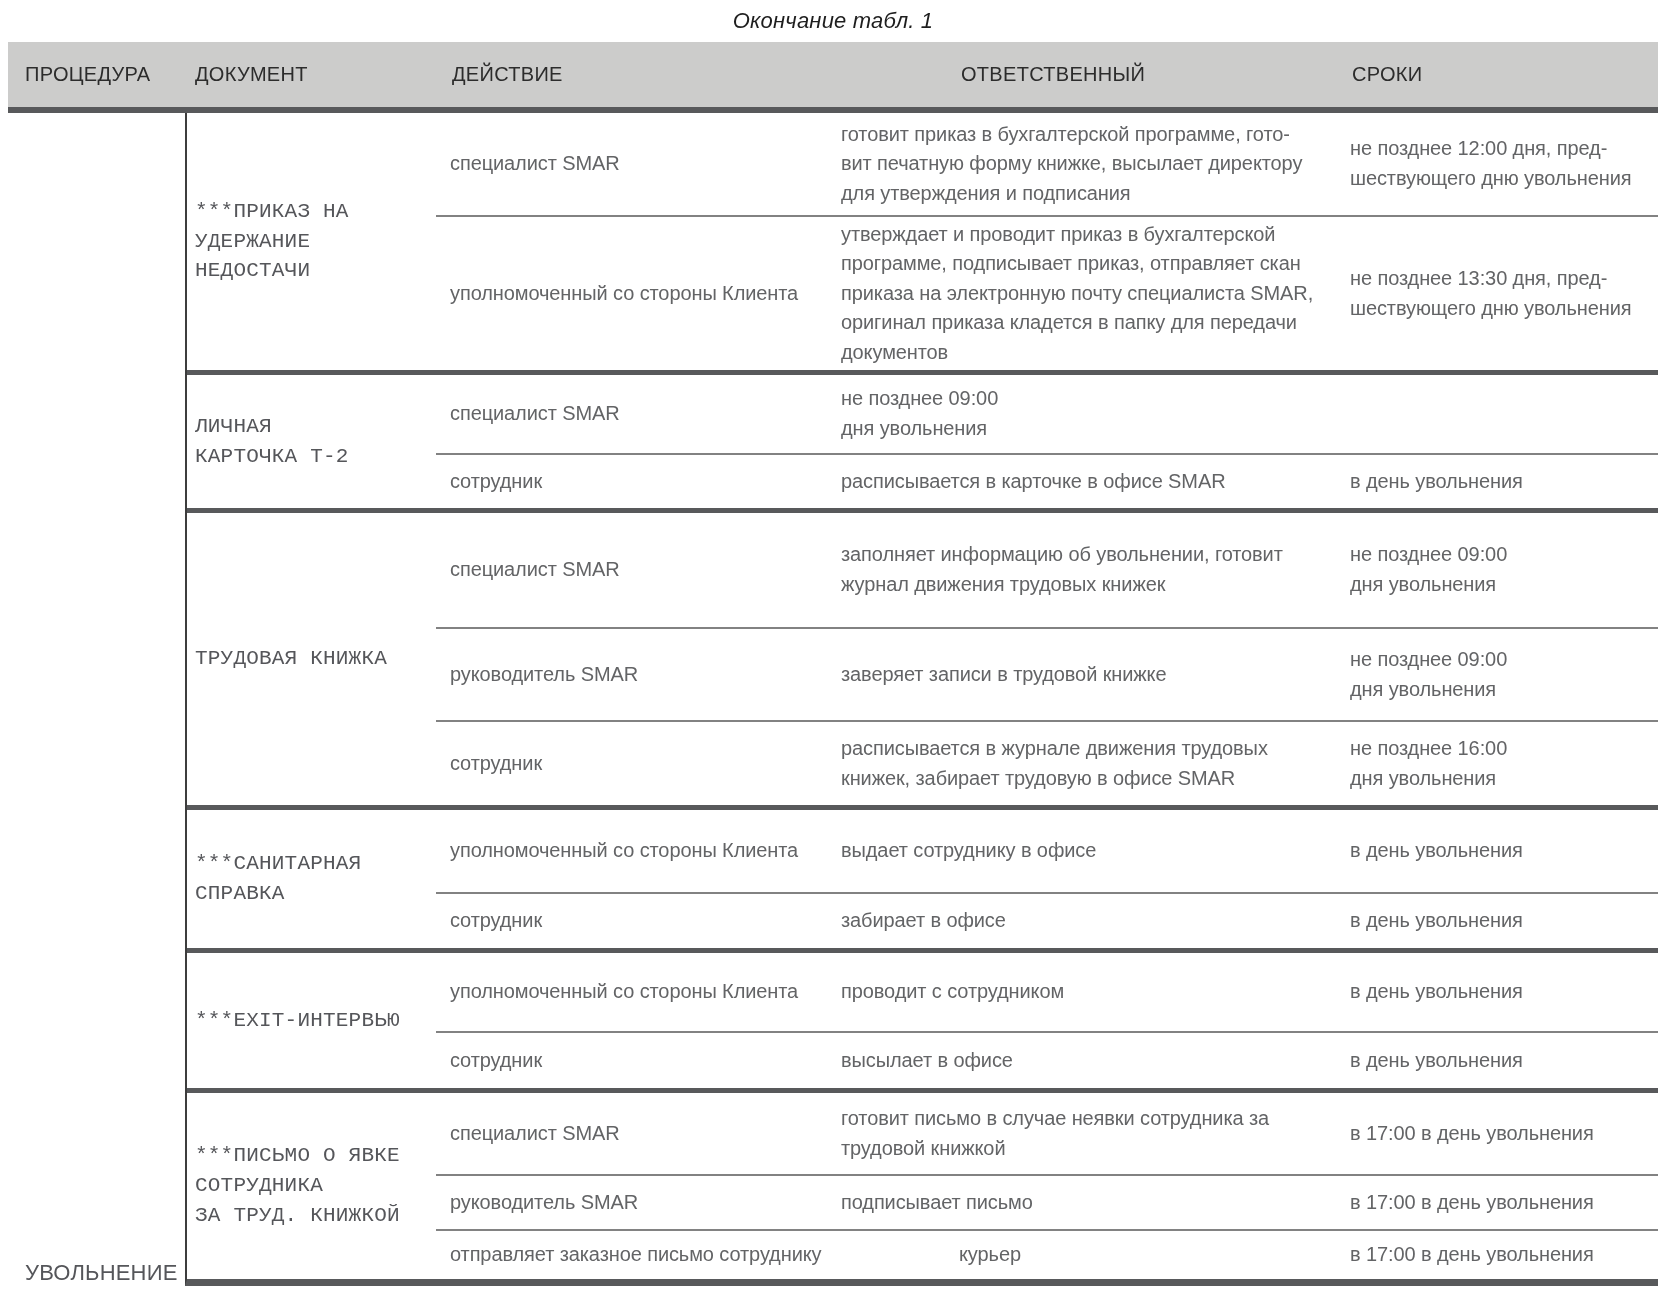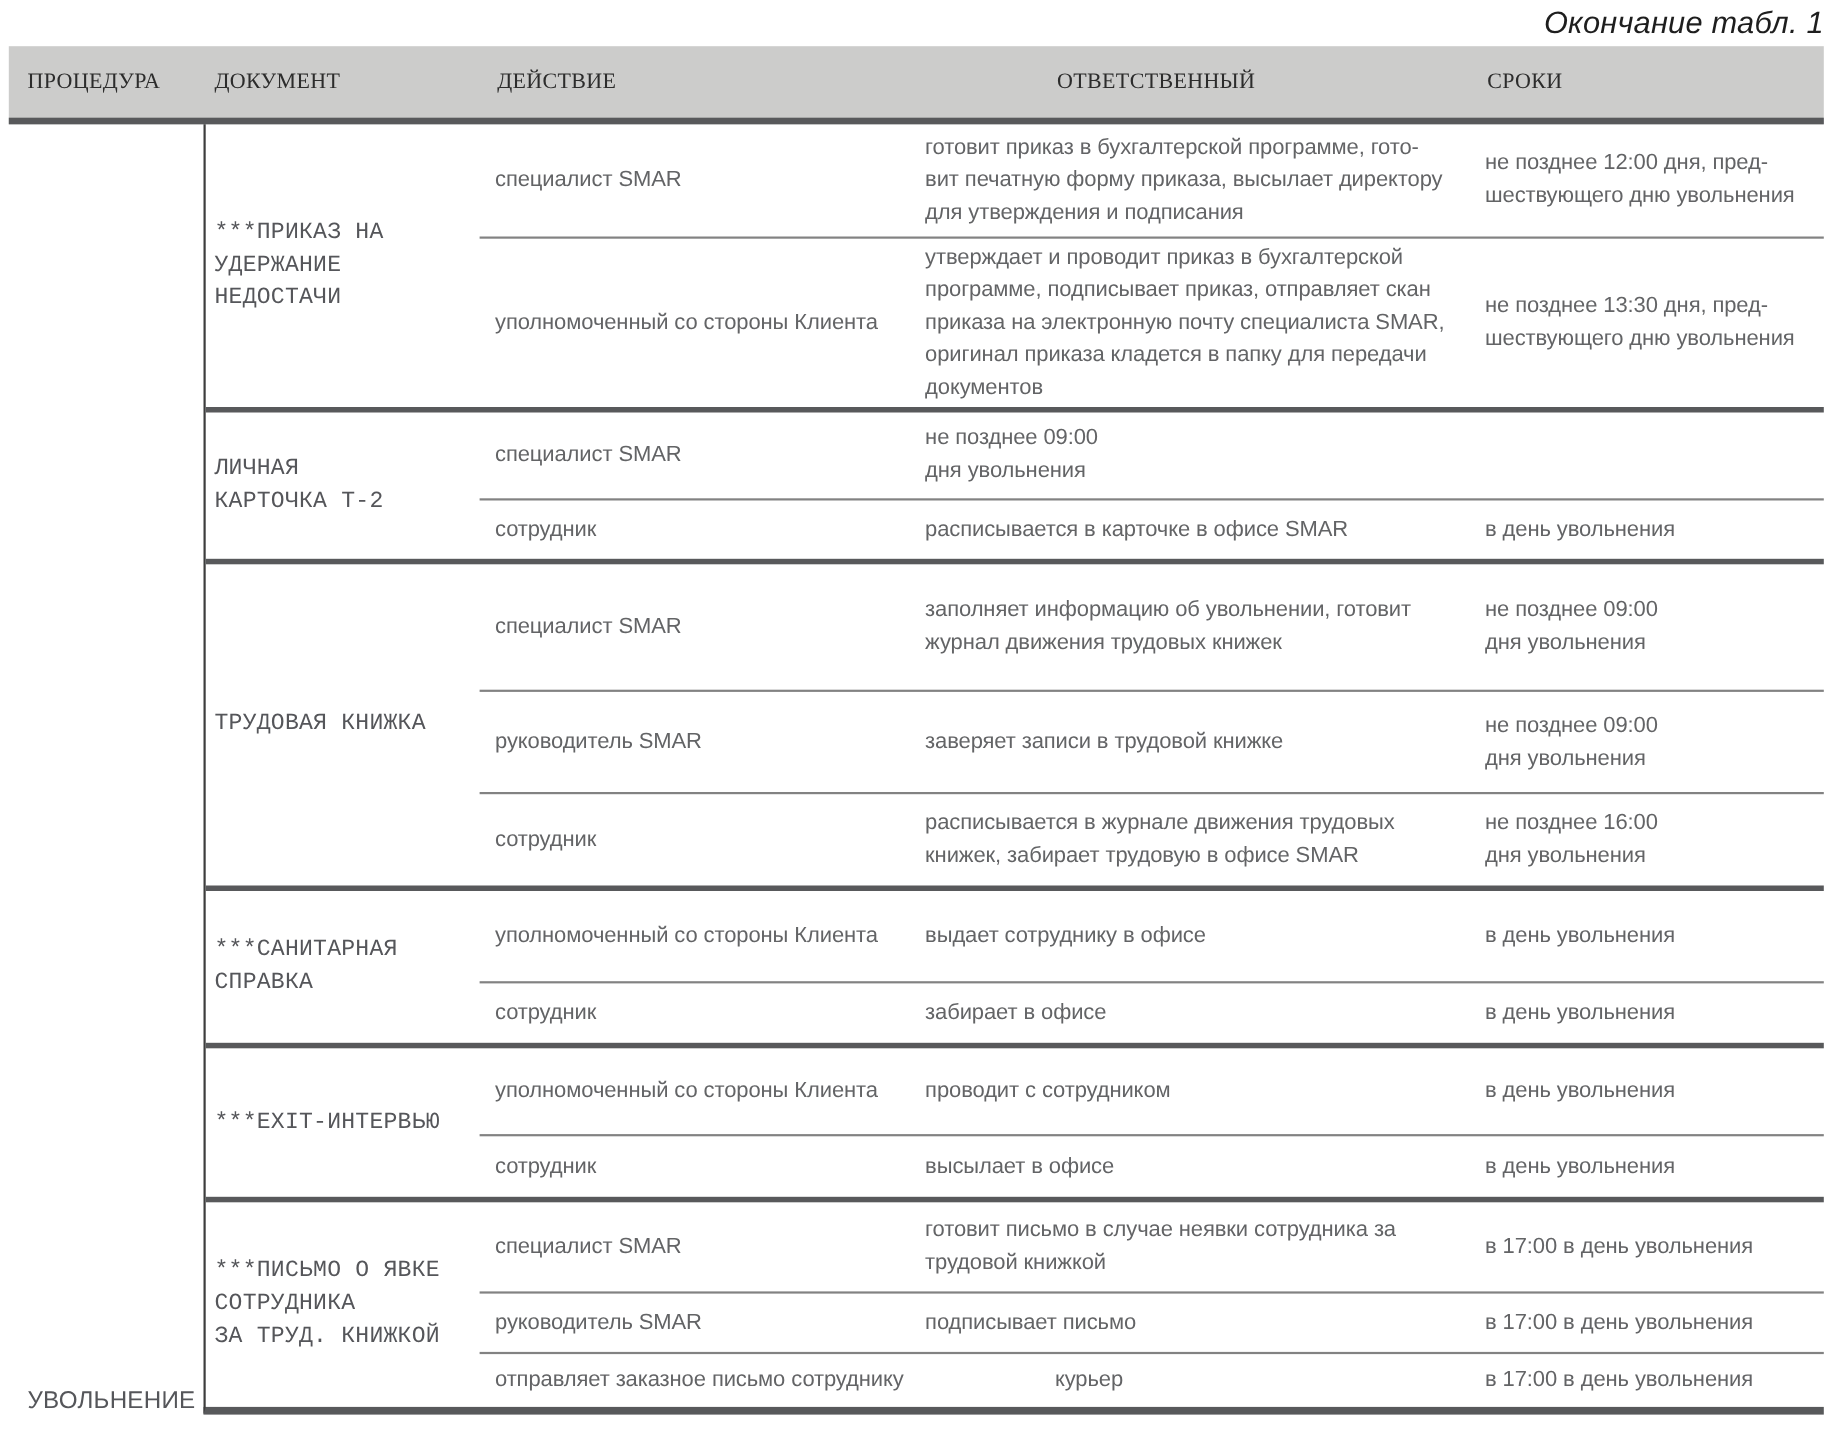--- a/index.html
+++ b/index.html
@@ -7,40 +7,40 @@
     position:relative;
     width:1666px;height:1313px;
     background:#ffffff;
     font-family:"Liberation Sans", sans-serif;
     color:#636466;
     box-sizing:border-box;
     padding:8px 8px 0 8px;
     overflow:hidden;
   }
   .caption{
-    text-align:right;
+    text-align:center;
     font-style:italic;
-    font-size:28px;
+    font-size:22px;
     color:#1e1e1e;
     height:34px;
     line-height:26px;
     letter-spacing:.2px;
   }
   
   .thead{
     display:flex;
     background:#cccccb;
     height:65px;
     border-bottom:6px solid #58595b;
     align-items:center;
     color:#2c2c2c;
     font-size:20px;
     letter-spacing:.3px;
   }
-  .th{box-sizing:border-box;white-space:nowrap;font-family:Liberation Serif, serif;}
+  .th{box-sizing:border-box;white-space:nowrap;}
   .th-proc{width:179px;padding-left:17px;}
   .th-doc {width:251px;padding-left:8px;}
   .th-resp{width:391px;padding-left:14px;}
   .th-act {width:509px;padding-left:14px;}
   .th-srok{flex:1;padding-left:14px;}
   
   .tbody{display:flex;}
   .proc-col{
     width:177px;
     box-sizing:border-box;
@@ -111,21 +111,21 @@
       <div class="sections">
 
         <div class="section">
           <div class="doc-cell">***ПРИКАЗ НА
 УДЕРЖАНИЕ
 НЕДОСТАЧИ</div>
           <div class="rows">
             <div class="row" style="height:102px">
               <div class="cell resp">специалист SMAR</div>
               <div class="cell act">готовит приказ в бухгалтерской программе, гото-
-вит печатную форму приказа, высылает директору
+вит печатную форму книжке, высылает директору
 для утверждения и подписания</div>
               <div class="cell srok">не позднее 12:00 дня, пред-
 шествующего дню увольнения</div>
             </div>
             <div class="row" style="height:155px">
               <div class="cell resp">уполномоченный со стороны Клиента</div>
               <div class="cell act">утверждает и проводит приказ в бухгалтерской
 программе, подписывает приказ, отправляет скан
 приказа на электронную почту специалиста SMAR,
 оригинал приказа кладется в папку для передачи

